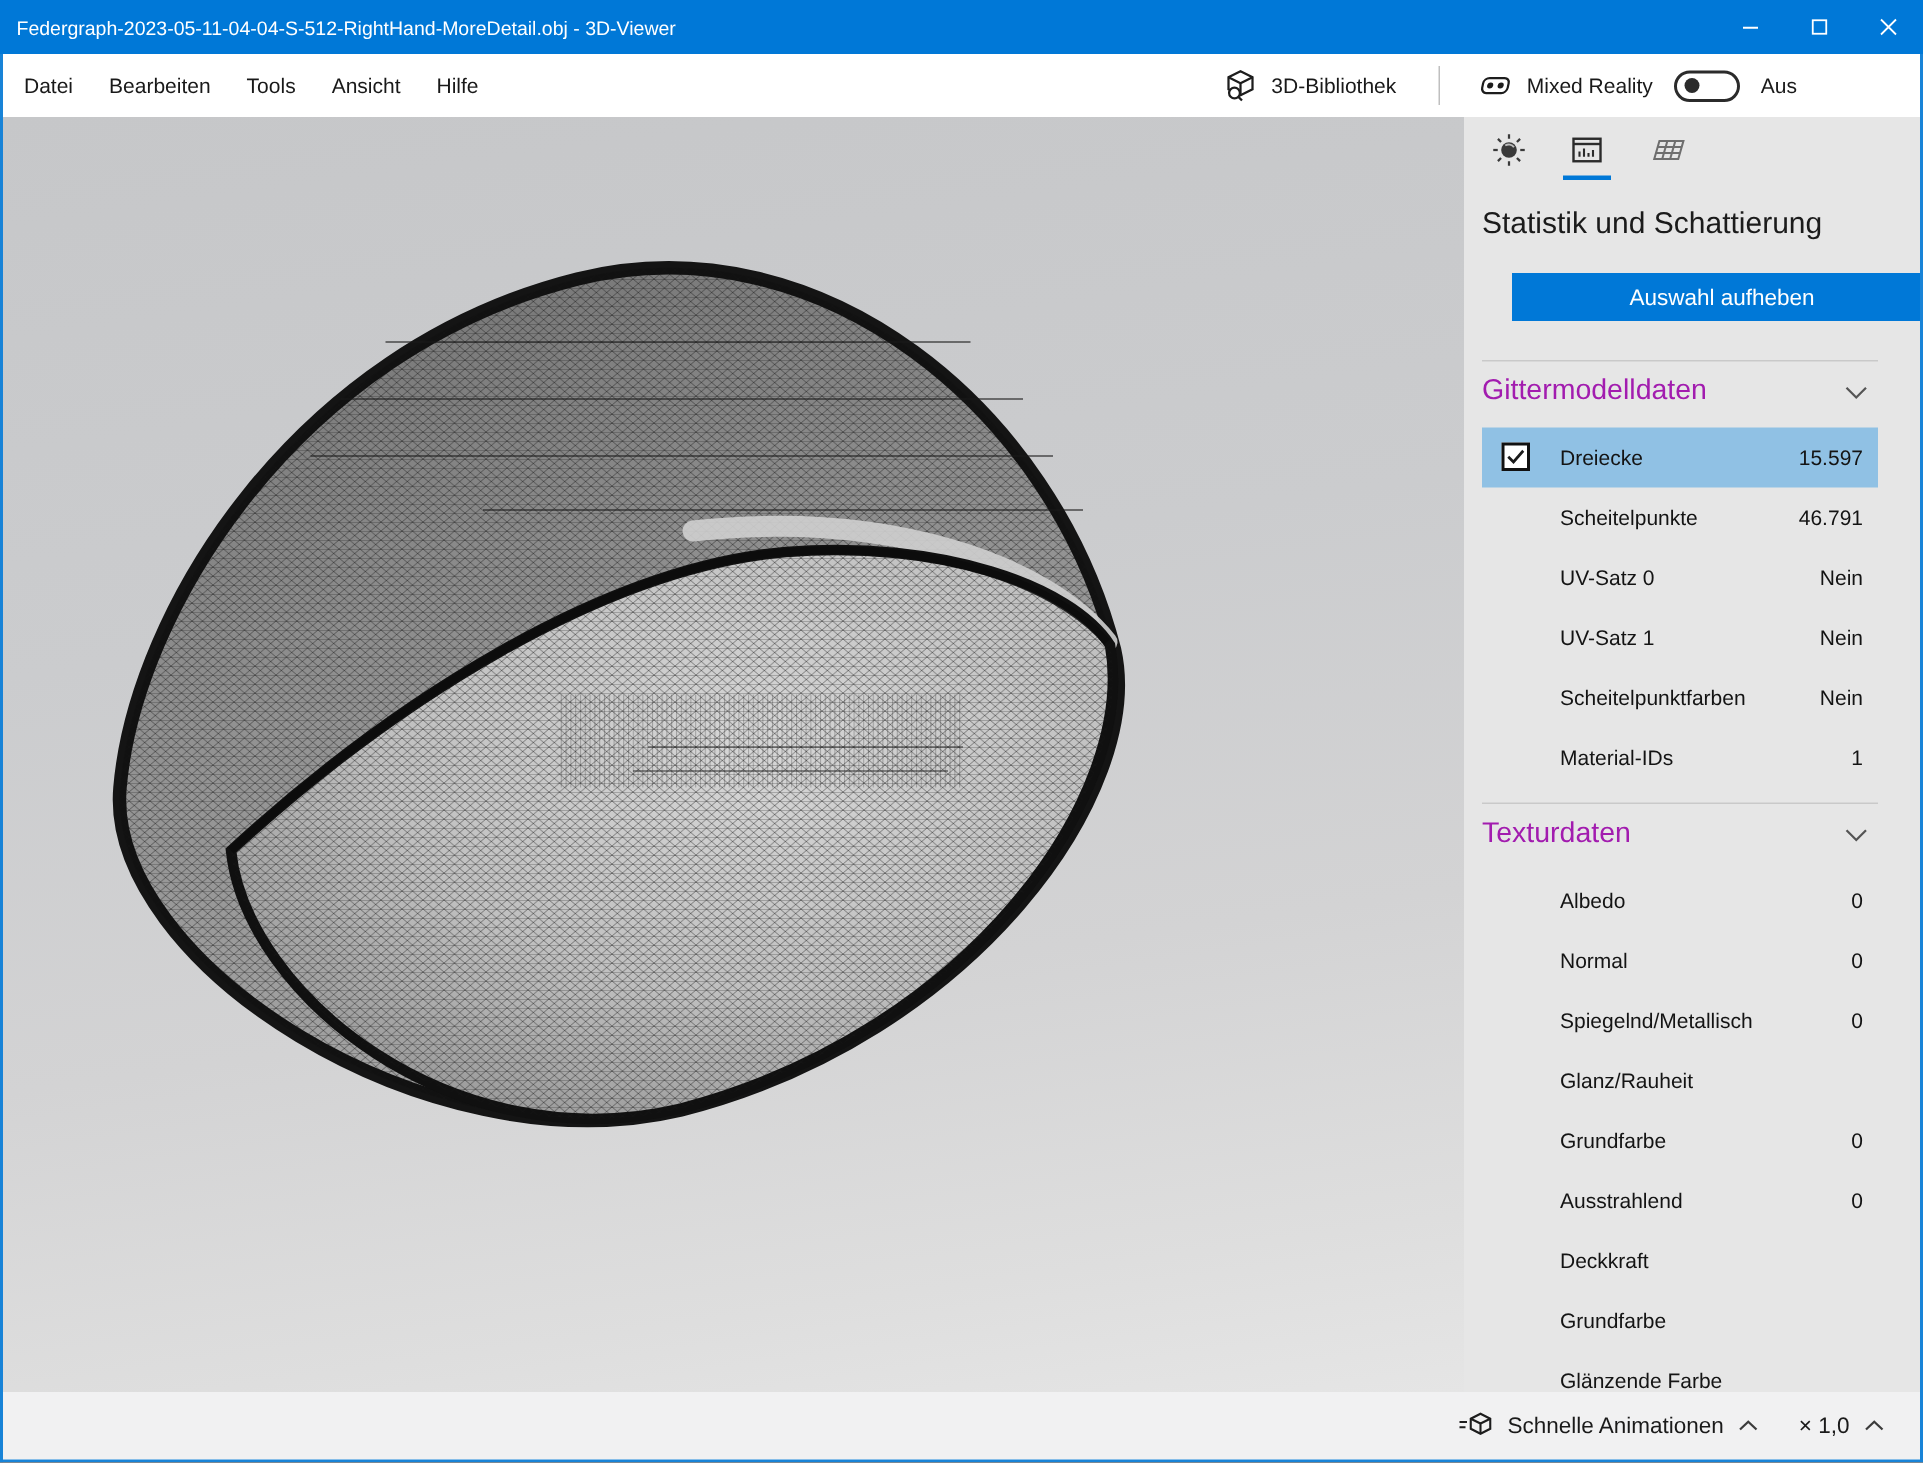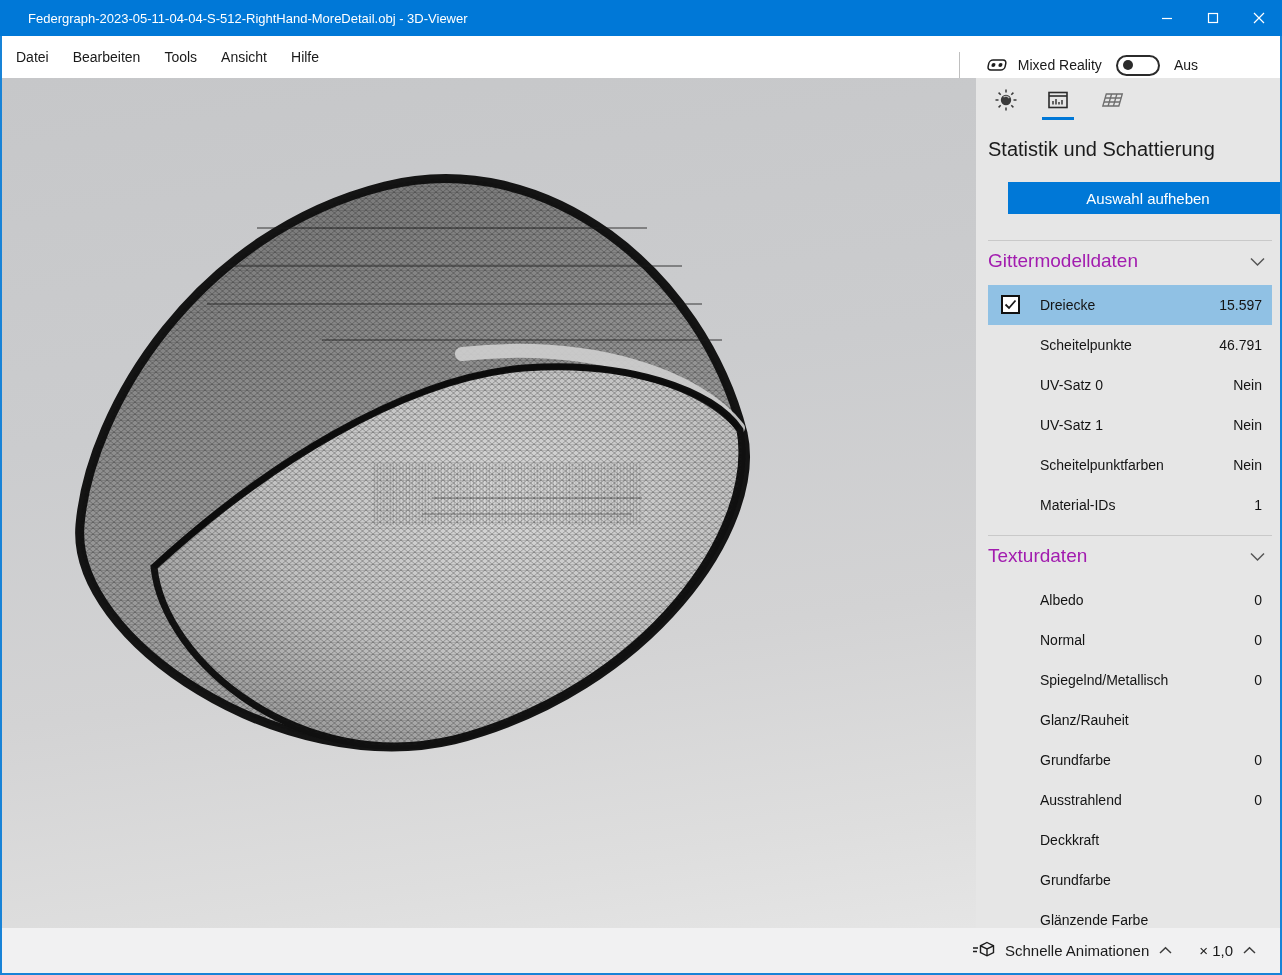--- a/index.html
+++ b/index.html
@@ -5,41 +5,41 @@
   * { box-sizing: border-box; }
   html,body { margin:0; padding:0; background:#333; }
   .window{
     position:relative; width:1282px; height:975px; overflow:hidden;
     font-family:"Liberation Sans", sans-serif; background:#fff;
     -webkit-font-smoothing:antialiased;
   }
   
   .titlebar{ position:absolute; left:0; top:0; right:0; height:36px;
     background:#0078d7; display:flex; align-items:center; }
-  .titlebar .title{ color:#fff; font-size:13px; padding-left:28px; flex:1;
+  .titlebar .title{ color:#fff; font-size:13px; padding-left:11px; flex:1;
     white-space:nowrap; overflow:hidden; }
   .win-btn{ width:46px; height:36px; display:flex; align-items:center; justify-content:center; }
   
   .menubar{ position:absolute; left:2px; top:36px; width:1278px; height:42px;
     background:#fff; display:flex; align-items:flex-end; font-size:14px; color:#191919; }
   .menu-item{ padding:0 11px; margin-left:2px; height:42px; display:flex; align-items:center; cursor:default; }
   .menu-item:first-child{ margin-left:3px; }
   .menubar-right{ margin-left:auto; display:flex; align-items:center; padding-right:82px; }
   .lib-btn{ display:flex; align-items:center; gap:9px; padding:0 6px; height:42px; }
   .menu-sep{ width:1px; height:26px; background:#bfbfbf; margin:0 22px 0 22px; }
   .mr-group{ display:flex; align-items:center; gap:10px; }
   .toggle{ width:44px; height:21px; border:2px solid #2b2b2b; border-radius:11px; position:relative; margin:0 4px; }
   .toggle .knob{ position:absolute; left:5px; top:3.5px; width:10px; height:10px; border-radius:50%; background:#2b2b2b; }
   
   .viewport{ position:absolute; left:2px; top:78px; width:974px; height:850px;
     background:linear-gradient(172deg,#c6c7c9 0%, #cbccce 38%, #d3d3d4 66%, #dedede 88%, #e5e5e5 100%); }
   .viewport svg{ position:absolute; left:0; top:0; }
   
   .panel{ position:absolute; left:976px; top:78px; width:304px; height:850px;
-    background:#e6e6e6; padding:10px 8px 0 12px; overflow:hidden; color:#141414; }
+    background:#e6e6e6; padding:10px 28px 0 12px; overflow:hidden; color:#141414; }
   .tabs{ display:flex; gap:20px; padding-left:2px; }
   .tab{ display:flex; flex-direction:column; align-items:center; gap:5px; width:32px; }
   .tab .ticon{ height:24px; display:flex; align-items:center; justify-content:center; }
   .tab .bar{ height:3px; width:32px; background:transparent; }
   .tab.active .bar{ background:#0078d7; }
   .panel-title{ margin-top:16px; font-size:20px; font-weight:400; color:#1b1b1b; line-height:26px; }
   .deselect-btn{ display:block; margin-top:20px; width:280px; height:32px; border:none;
     background:#0078d7; color:#ffffff; font-size:15px; font-family:inherit; cursor:pointer;margin-left:20px; }
   .divider{ height:1px; background:#c9c9c9; margin-top:26px; }
   .divider.d2{ margin-top:10px; }
@@ -88,20 +88,29 @@
   </div>
 
   <div class="menubar">
     <div class="menu-item">Datei</div>
     <div class="menu-item">Bearbeiten</div>
     <div class="menu-item">Tools</div>
     <div class="menu-item">Ansicht</div>
     <div class="menu-item">Hilfe</div>
 
     <div class="menubar-right">
+      <div class="lib-btn">
+        <svg width="24" height="24" viewBox="0 0 24 24">
+          <path d="M12 2.5 L20 6.5 V14.5 L12 18.5 L4 14.5 V6.5 Z" fill="none" stroke="#1d1d1d" stroke-width="1.5"></path>
+          <path d="M4 6.5 L12 10.5 L20 6.5 M12 10.5 V18.5" fill="none" stroke="#1d1d1d" stroke-width="1.5"></path>
+          <circle cx="8" cy="17" r="3.6" fill="#fff" stroke="#1d1d1d" stroke-width="1.5"></circle>
+          <line x1="10.6" y1="19.6" x2="13" y2="22" stroke="#1d1d1d" stroke-width="1.5"></line>
+        </svg>
+        <span>3D-Bibliothek</span>
+      </div>
       <div class="menu-sep"></div>
       <div class="mr-group">
         <svg width="26" height="24" viewBox="0 0 26 24">
           <g transform="skewX(-12) translate(5,0)">
             <rect x="4" y="7" width="17" height="10" rx="3.5" fill="none" stroke="#1d1d1d" stroke-width="1.5"></rect>
             <circle cx="9" cy="12" r="2" fill="#1d1d1d"></circle>
             <circle cx="16" cy="12" r="2" fill="#1d1d1d"></circle>
           </g>
         </svg>
         <span>Mixed Reality</span>

